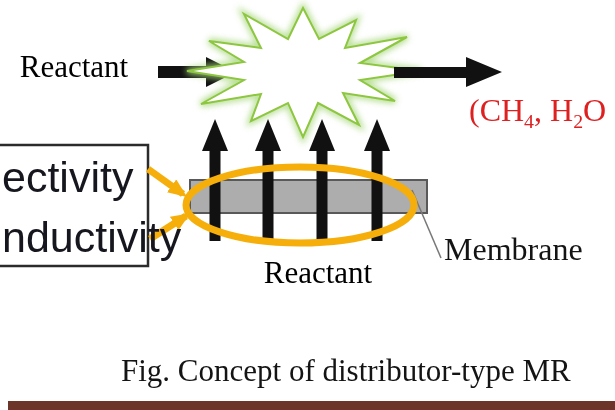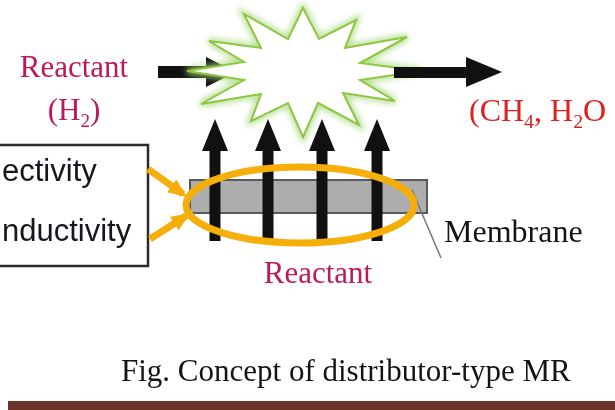--- a/index.html
+++ b/index.html
@@ -4,29 +4,29 @@
 <style>
   html,body { margin:0; padding:0; background:#fff; }
   #stage {
     position:relative; width:615px; height:410px;
     background:#ffffff; overflow:hidden;
     font-family:"Liberation Serif", serif;
   }
   #diagram-svg { position:absolute; left:0; top:0; z-index:1; }
   .txt { position:absolute; z-index:2; white-space:nowrap; line-height:1.05; }
   .center { text-align:center; }
-  .blue  { color:#be185d;font-family:Liberation Serif, serif; }
+  .blue  { color:#000000;font-family:Liberation Serif, serif; }
   .red   { color:#DE2020; }
   .black { color:#141414; }
   .serif31 { font-size:31px; }
   .serif32 { font-size:32px; }
   .reaction-t { font-size:34px; font-weight:bold; color:#111; }
   .boxtext {
     font-family:"Liberation Sans", sans-serif;
-    font-size:31px; color:#16161e;
+    font-size:43px; color:#16161e;
   }
   sub { font-size:0.62em; }
   .caption { font-size:31px; color:#141414;margin-left:8px; }
 </style>
 </head>
 <body>
 
 <div id="stage">
 
   <svg id="diagram-svg" width="615" height="410" viewBox="0 0 615 410">
@@ -65,27 +65,26 @@
 
     <rect x="-20" y="145" width="168" height="121" fill="#ffffff" stroke="#2b2b2b" stroke-width="2.5"></rect>
 
     <line x1="148" y1="169" x2="183" y2="194" stroke-width="7" marker-end="url(#yh)" stroke="#F6AE0B"></line>
     <line x1="150" y1="239" x2="186" y2="216" stroke-width="7" marker-end="url(#yh)" stroke="#F6AE0B"></line>
 
     <rect x="8" y="401" width="607" height="9" fill="#6B3529"></rect>
   </svg>
 
   <div class="txt blue serif31 center" style="left:4px; top:51px; width:140px;">Reactant</div>
-  <div class="txt blue serif31 center" style="left:4px; top:94px; width:140px;"><span>(H</span><sub>2</sub><span>)</span></div>
 
 
   <div class="txt red serif32" style="left:469px; top:94px;"><span>(CH</span><sub>4</sub><span>, H</span><sub>2</sub><span>O</span></div>
 
   <div class="txt boxtext" style="left:2px; top:155px;">ectivity</div>
   <div class="txt boxtext" style="left:2px; top:215px;">nductivity</div>
 
-  <div class="txt black serif32" style="left:444px; top:215px;">Membrane</div>
+  <div class="txt black serif32" style="left:444px; top:233px;">Membrane</div>
 
   <div class="txt blue serif31 center" style="left:250px; top:257px; width:136px;">Reactant</div>
 
   <div class="txt caption" style="left:113px; top:355px;">Fig. Concept of distributor-type MR</div>
 
 </div>
 
 </body></html>

